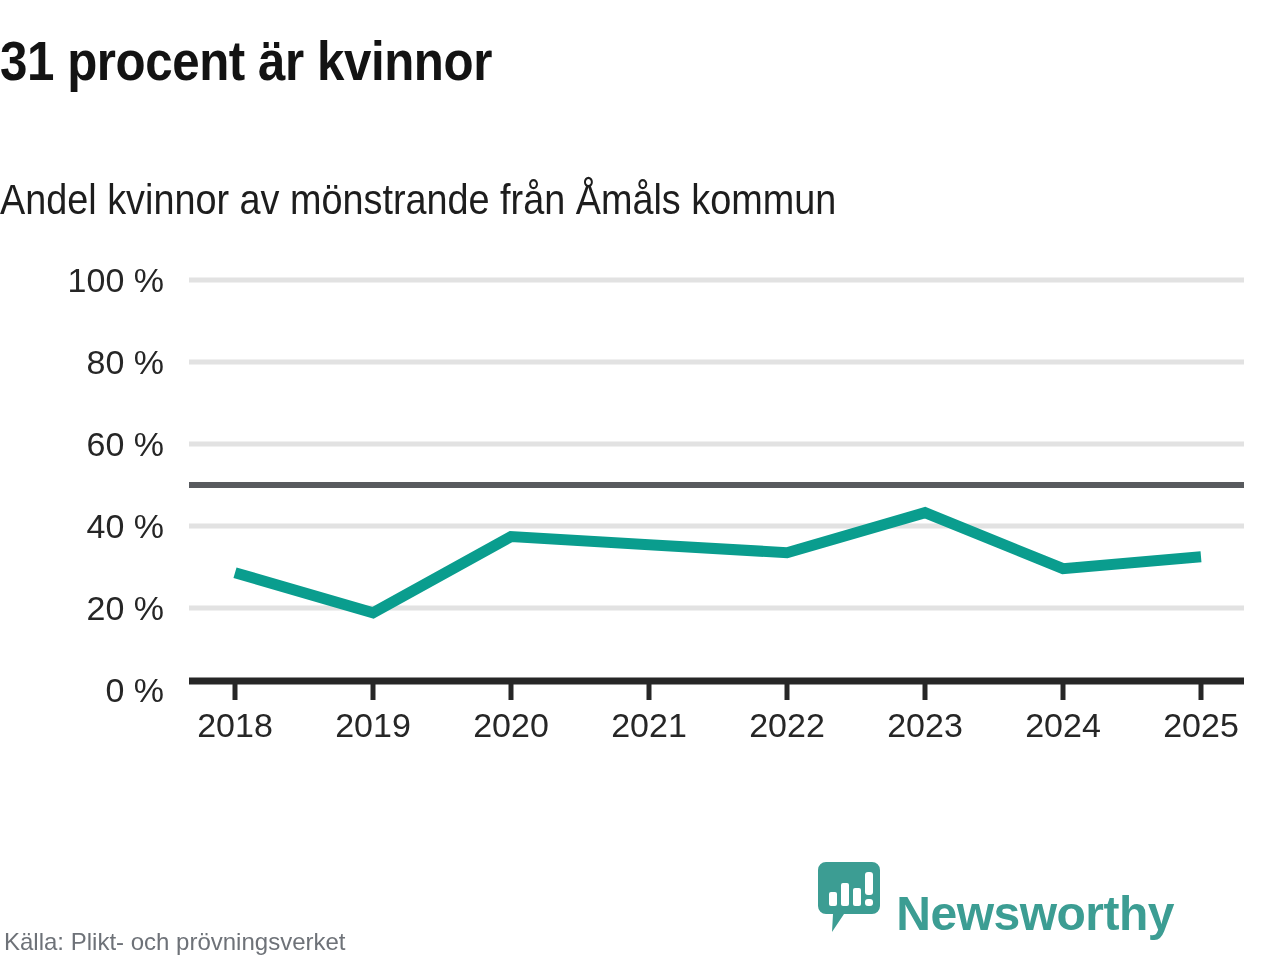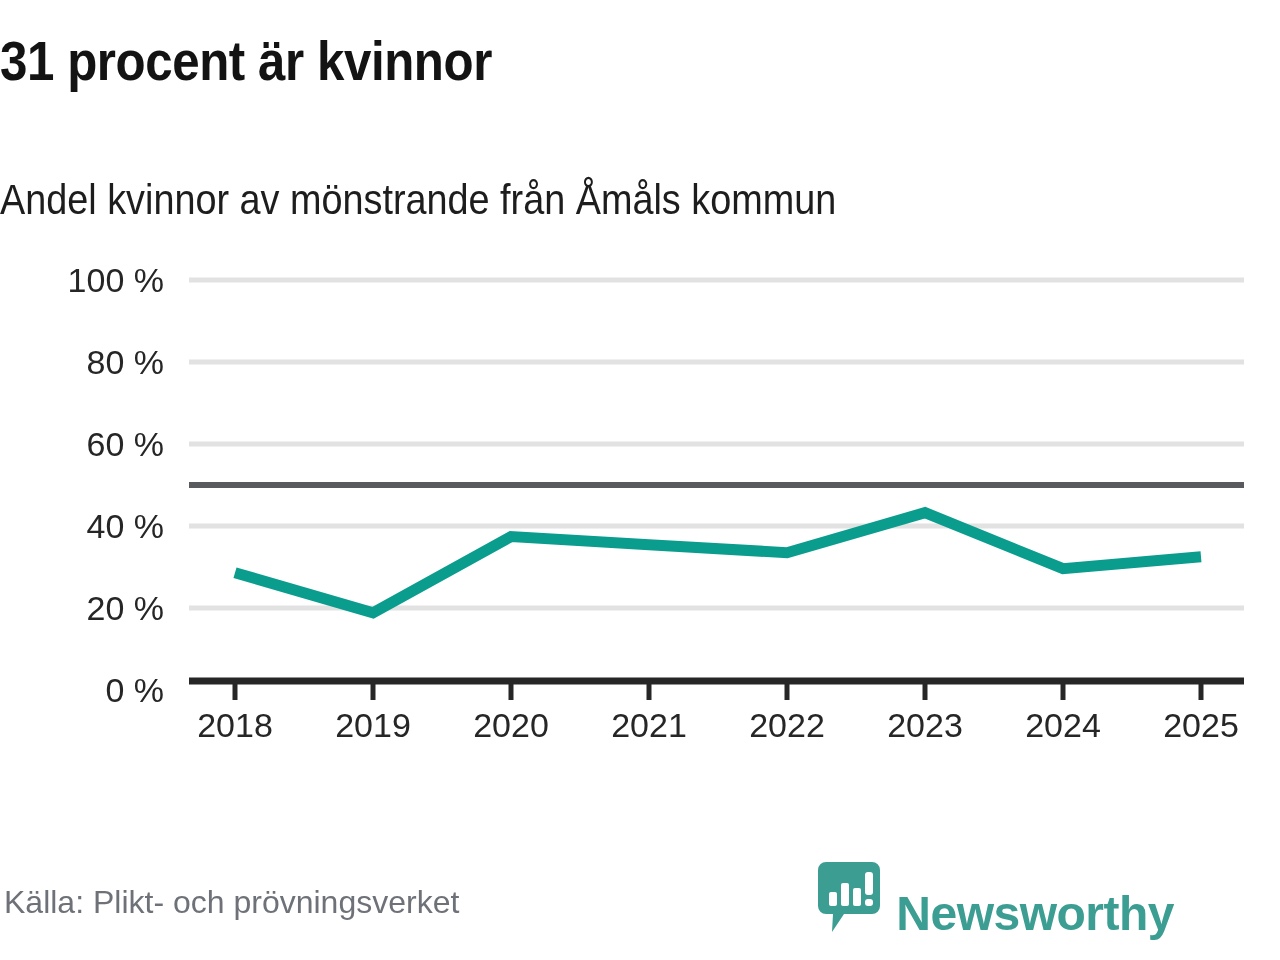--- a/index.html
+++ b/index.html
@@ -69,22 +69,22 @@
   .xtick-label {
     font-family: "Liberation Sans", sans-serif;
     font-size: 34px;
     fill: #262626;
   }
 
   
   #source-note {
     position: absolute;
     left: 4px;
-    top: 884px;
-    font-size: 32px;
+    top: 928px;
+    font-size: 24px;
     color: #6e7278;
     white-space: nowrap;
   }
   #logo {
     position: absolute;
     right: 14px;
     top: 862px;
     height: 76px;
     display: flex;
     align-items: flex-end;

